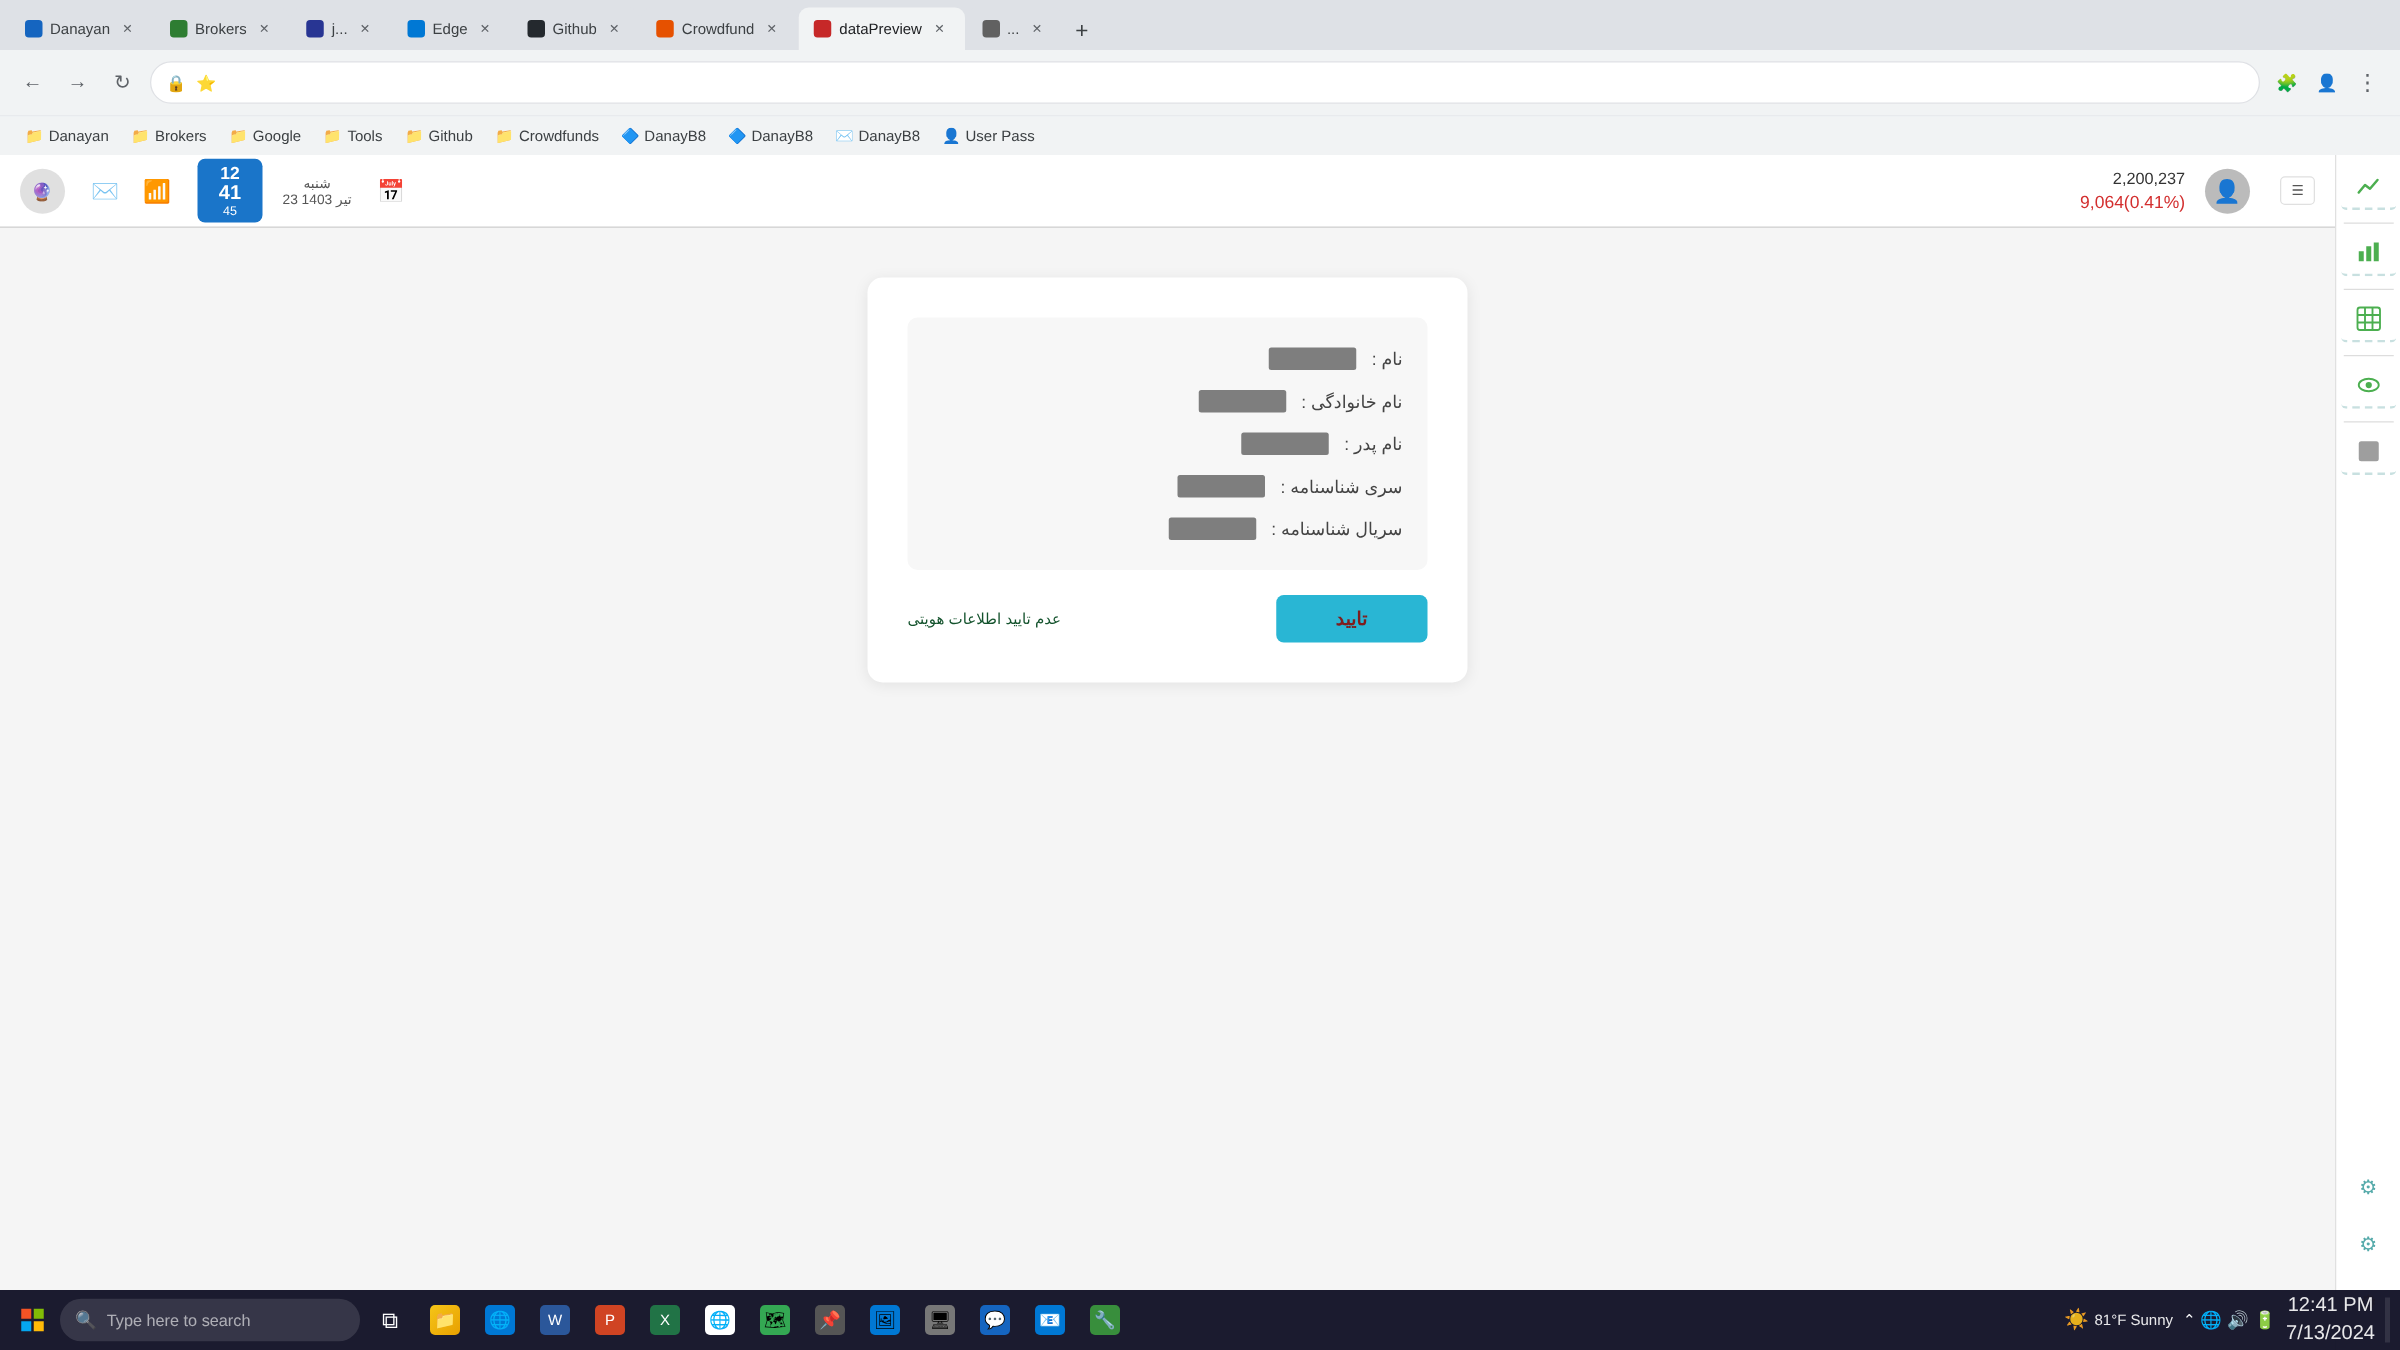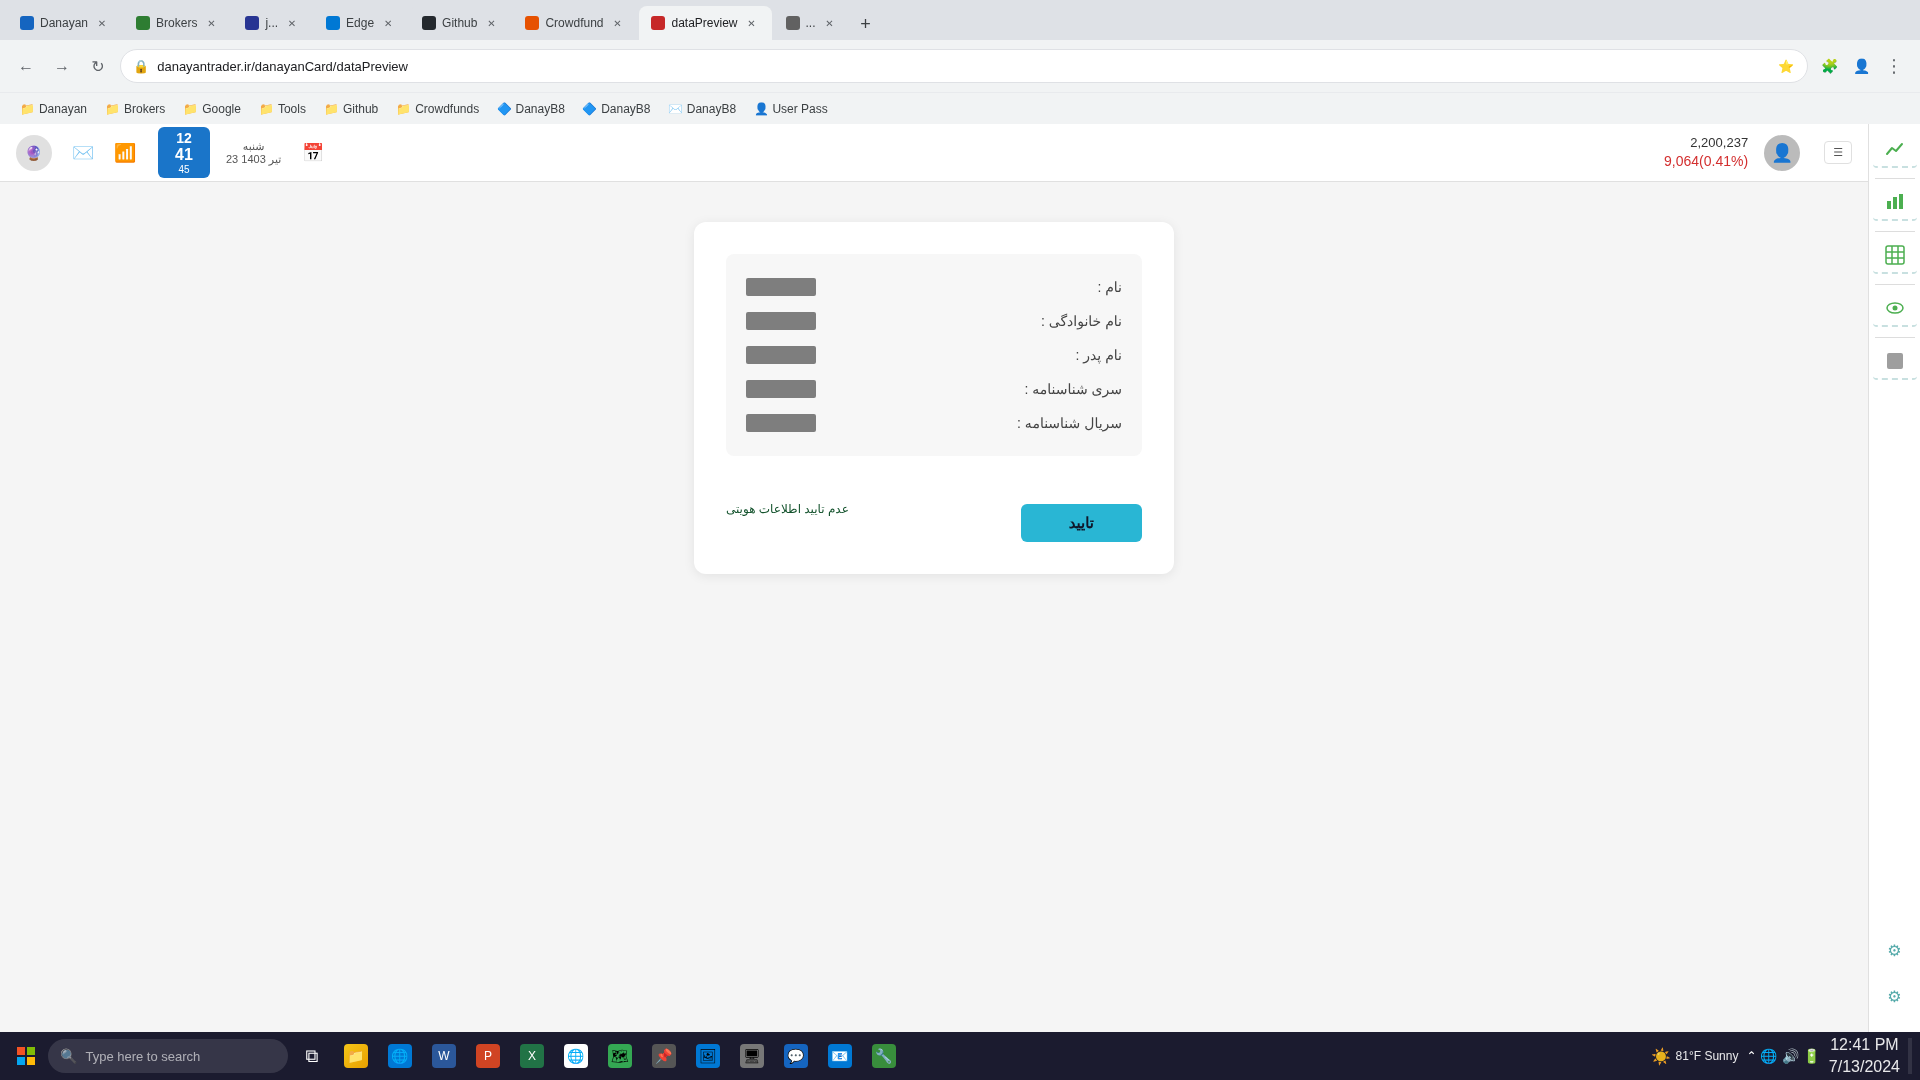--- a/index.html
+++ b/index.html
@@ -285,21 +285,21 @@
     .data-box {
       background: #f7f7f7;
       border-radius: 8px;
       padding: 24px 20px;
       margin-bottom: 20px;
     }
 
     .data-row {
       display: flex;
       align-items: center;
-      justify-content: space-between;
+      justify-content: flex-start;
       margin-bottom: 16px;
       gap: 12px;
       direction: rtl;
     }
 
     .data-row:last-child { margin-bottom: 0; }
 
     .data-label {
       font-size: 14px;
       color: #444;
@@ -320,29 +320,28 @@
       display: flex;
       align-items: center;
       justify-content: space-between;
       direction: rtl;
       gap: 16px;
       margin-top: 8px;
     }
 
     .confirm-btn {
       background: #29b6d4;
-      color: #0f172a;
+      color: #7f1d1d;
       border: none;
       border-radius: 6px;
       padding: 10px 48px;
       font-size: 15px;
       font-weight: bold;
       cursor: pointer;
       direction: rtl;
-      margin-top: 28px;
     }
 
     .reject-label {
       font-size: 12px;
       color: #14532d;
       direction: rtl;
     }
 
     
     .taskbar {
@@ -494,21 +493,20 @@
     </div>
     <div class="new-tab-btn">+</div>
   </div>
 
   <div class="address-bar">
     <div class="nav-btn">←</div>
     <div class="nav-btn">→</div>
     <div class="nav-btn">↻</div>
     <div class="url-bar">
       <span style="color:#555;font-size:13px;">🔒</span>
-      <span class="url-text">danayantrader.ir/danayanCard/dataPreview</span>
       <span style="color:#555;font-size:13px;">⭐</span>
     </div>
 
     <div style="display:flex;gap:4px;align-items:center;">
       <div class="nav-btn" style="font-size:14px;">🧩</div>
       <div class="nav-btn" style="font-size:14px;">👤</div>
       <div class="nav-btn" style="font-size:18px;">⋮</div>
     </div>
   </div>
 

